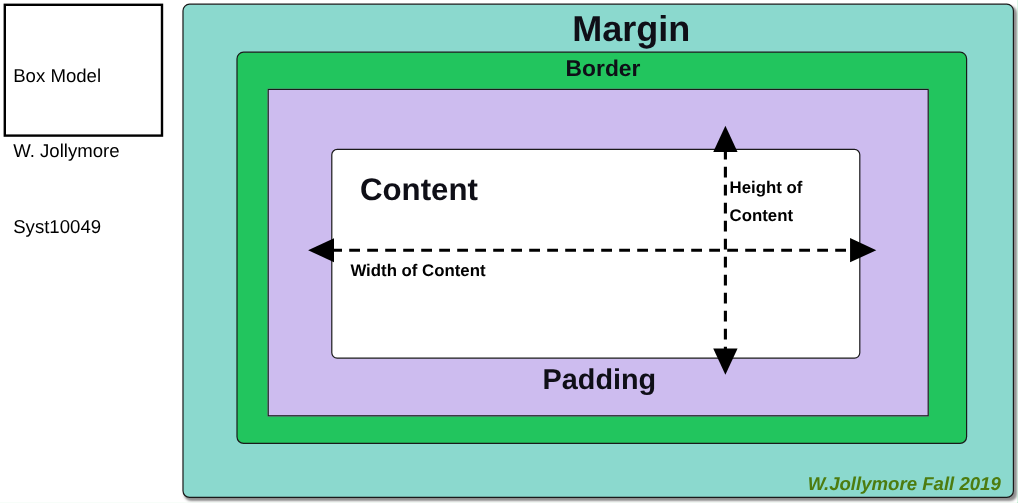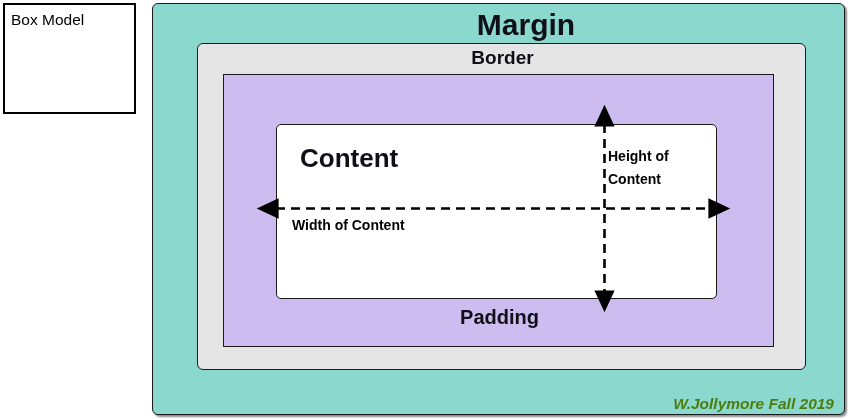--- a/index.html
+++ b/index.html
@@ -25,20 +25,21 @@
     box-sizing: border-box;
     border: 2px solid #000000;
     background: #ffffff;
     padding: 5px 0 0 6px;
   }
   .info-line {
     font-size: 15.5px;
     line-height: 19px;
     color: #000000;
     white-space: nowrap;
+    margin-top: 44px;
   }
 
   
   #margin-box {
     position: absolute;
     left: 152px;
     top: 3px;
     width: 693px;
     height: 412px;
     box-sizing: border-box;
@@ -47,21 +48,21 @@
     border-radius: 6px;
     box-shadow: 2px 2px 2px rgba(0,0,0,0.45);
   }
   #border-box {
     position: absolute;
     left: 44px;
     top: 39px;
     width: 609px;
     height: 327px;
     box-sizing: border-box;
-    background: #e5e5e5;
+    background: #22c55e;
     border: 1.5px solid #1a1a1a;
     border-radius: 6px;
   }
   #padding-box {
     position: absolute;
     left: 25px;
     top: 30px;
     width: 551px;
     height: 273px;
     box-sizing: border-box;
@@ -99,21 +100,21 @@
     top: 2px;
     left: 0;
     width: 609px;
     font-size: 19px;
     line-height: 24px;
   }
   #padding-label {
     left: 0;
     width: 551px;
     top: 225px;
-    font-size: 20px;
+    font-size: 24px;
     line-height: 34px;
   }
   #content-label {
     position: absolute;
     left: 23px;
     top: 18px;
     font-size: 26px;
     font-weight: bold;
     color: #0f0f17;
     white-space: nowrap;
@@ -159,20 +160,22 @@
     font-weight: bold;
     color: #4d7c0f;
     white-space: nowrap;
   }
 </style>
 </head>
 <body>
 
 <div id="info-box">
   <div class="info-line">Box Model</div>
+  <div class="info-line">W. Jollymore</div>
+  <div class="info-line">Syst10049</div>
 </div>
 
 <div id="margin-box">
   <div class="layer-label" id="margin-label">Margin</div>
 
   <div id="border-box">
     <div class="layer-label" id="border-label">Border</div>
 
     <div id="padding-box">
       <div class="layer-label" id="padding-label">Padding</div>

